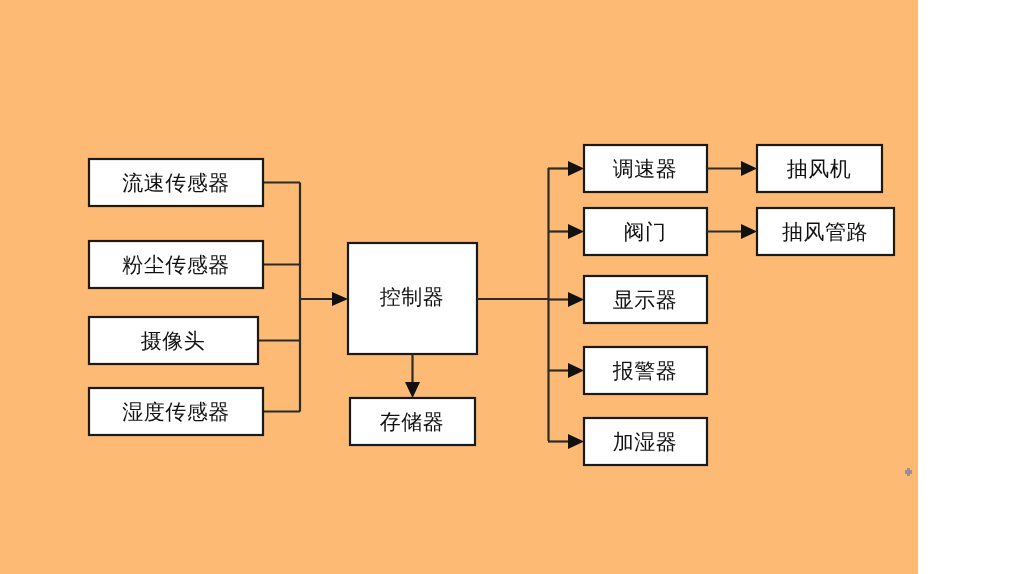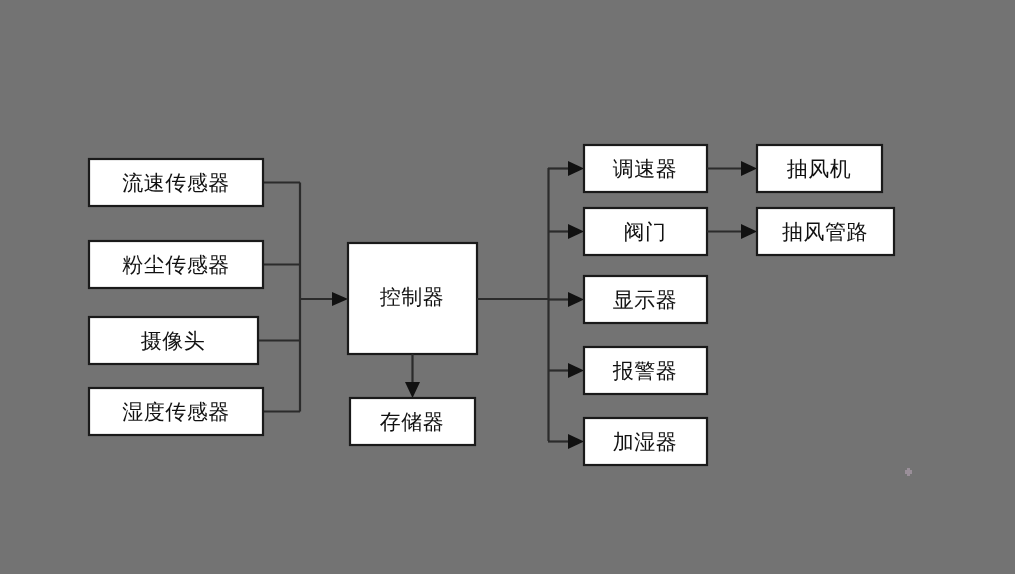--- a/index.html
+++ b/index.html
@@ -8,23 +8,23 @@
     background: #ffffff;
   }
   body {
     width: 1015px;
     height: 574px;
     overflow: hidden;
     font-family: "DejaVu Sans", "Liberation Sans", sans-serif;
   }
   #diagram-root {
     position: relative;
-    width: 1015px;
+    width: 918px;
     height: 574px;
-    background: #737373;
+    background: #fdba74;
   }
   svg.diagram {
     display: block;
     width: 1015px;
     height: 574px;
   }
   .node-rect {
     fill: #ffffff;
     stroke: #1a1a1a;
     stroke-width: 2.2;

